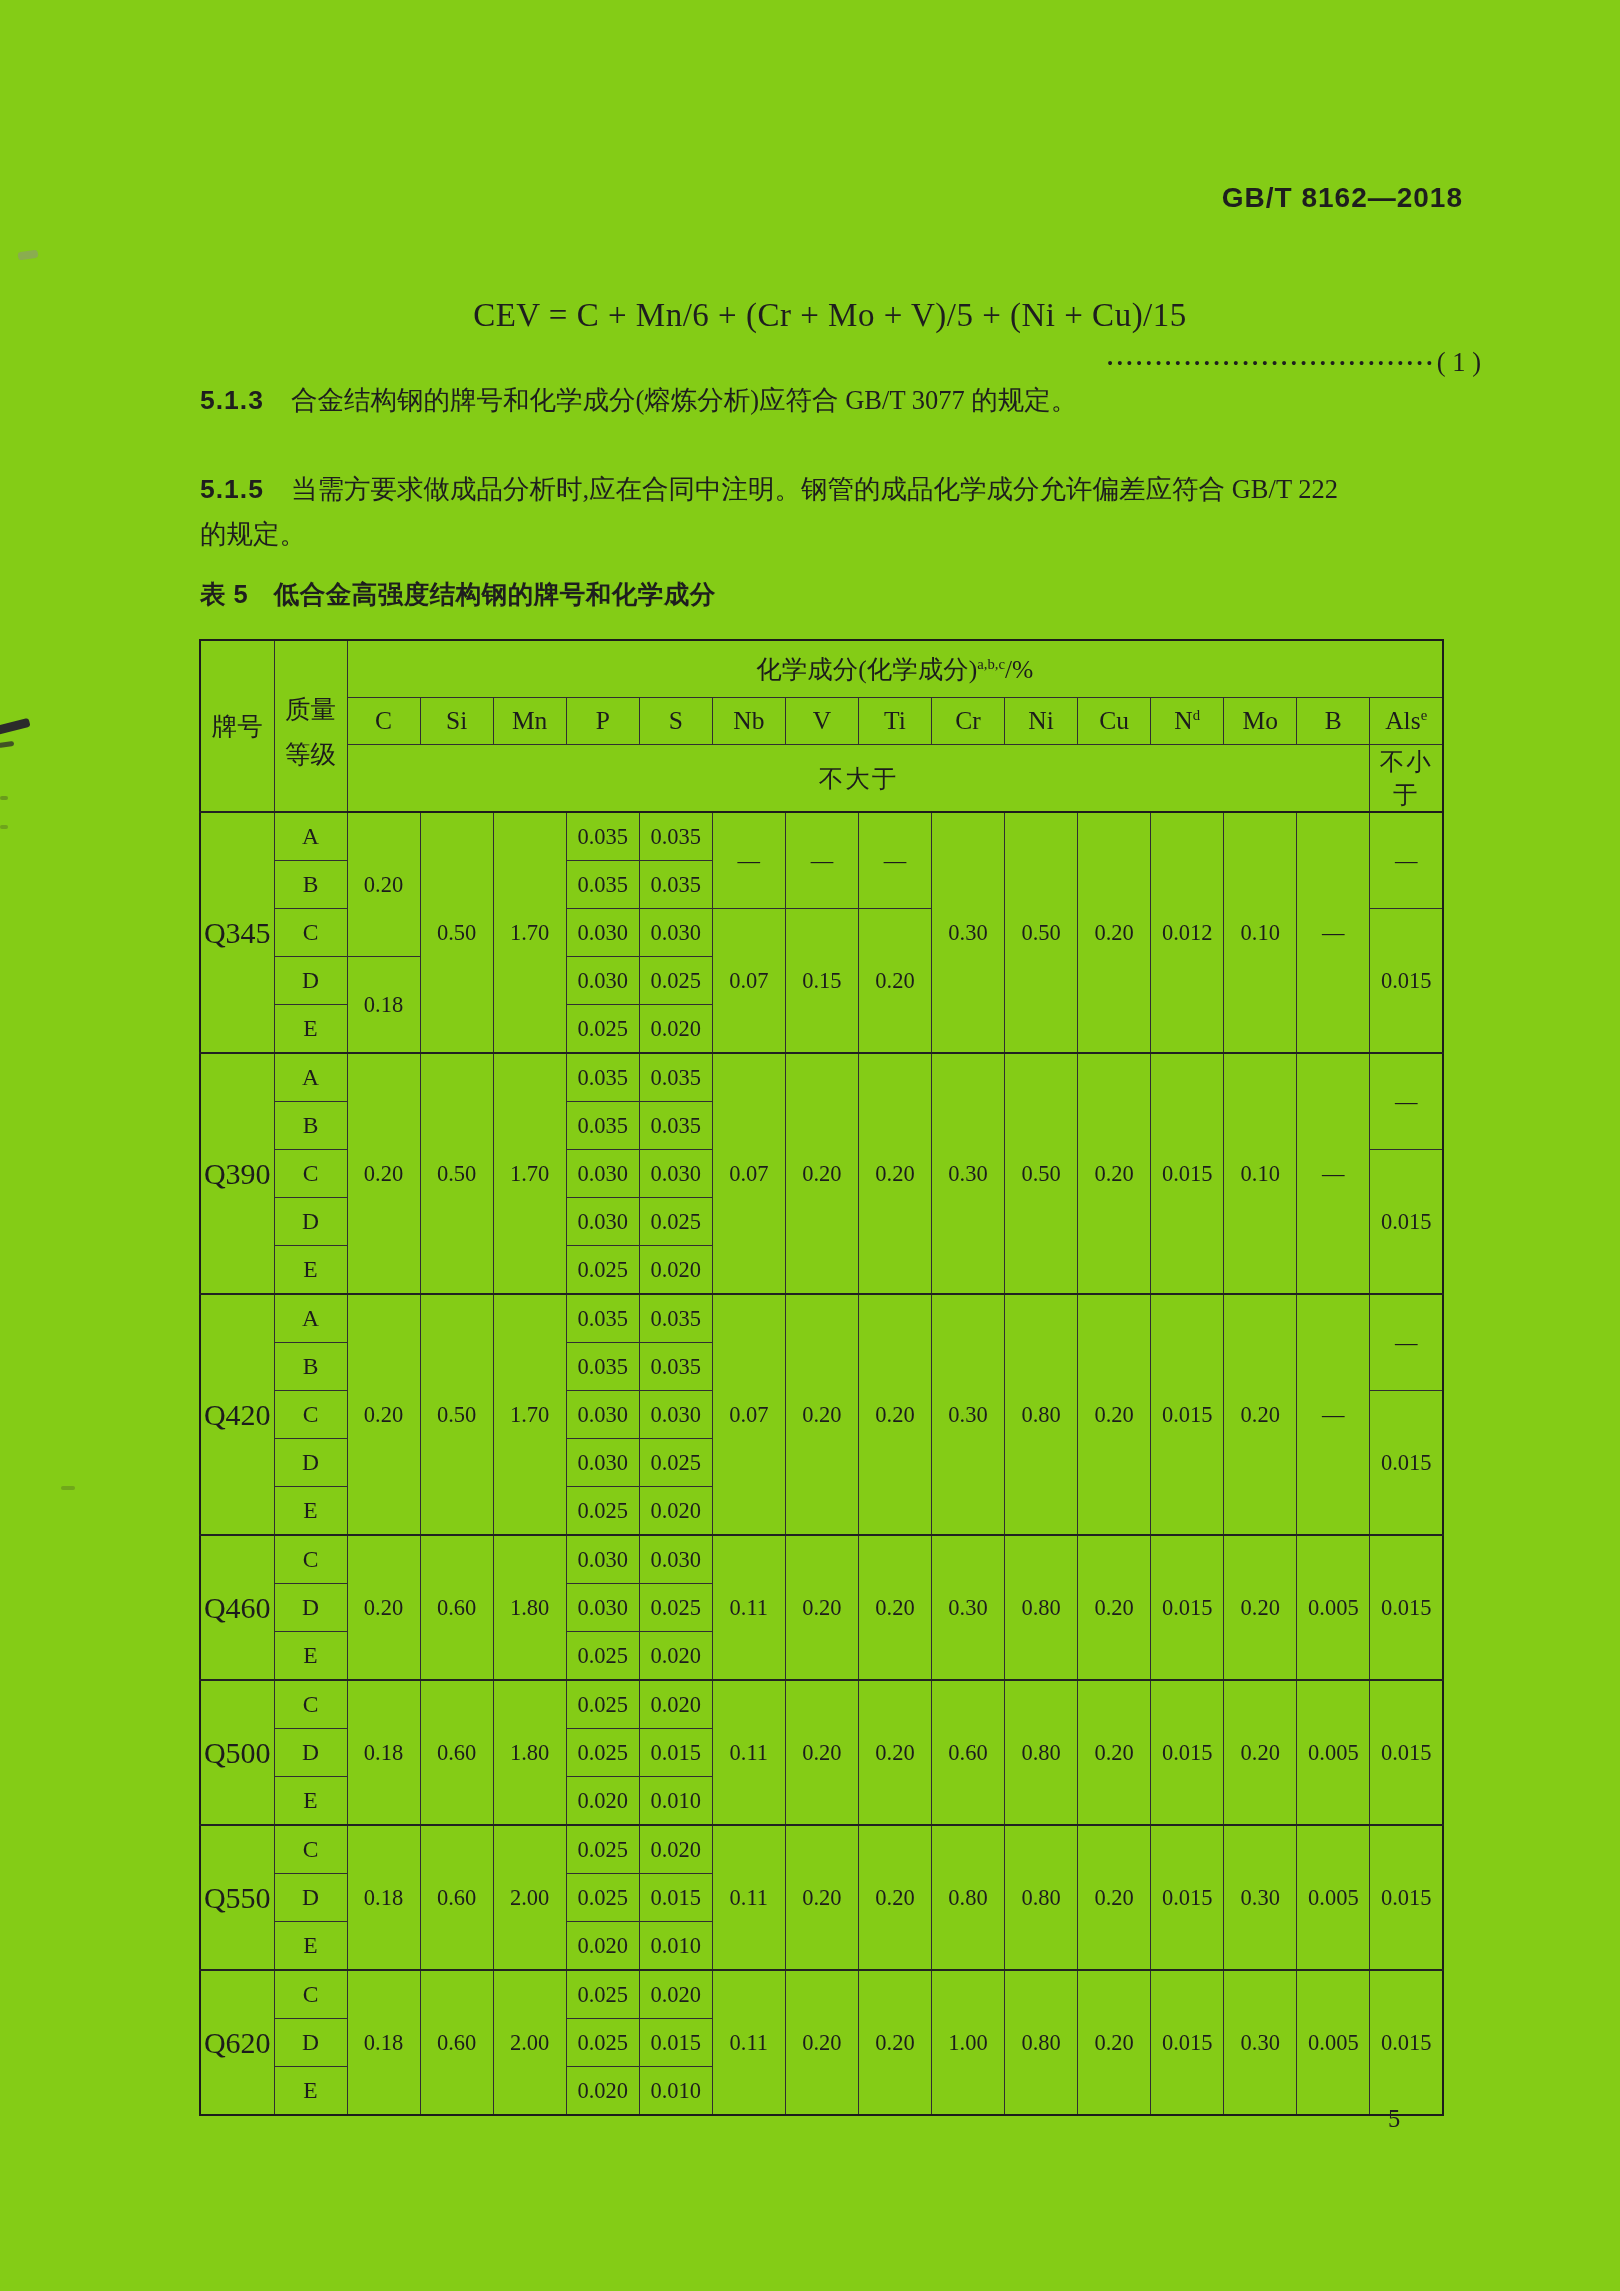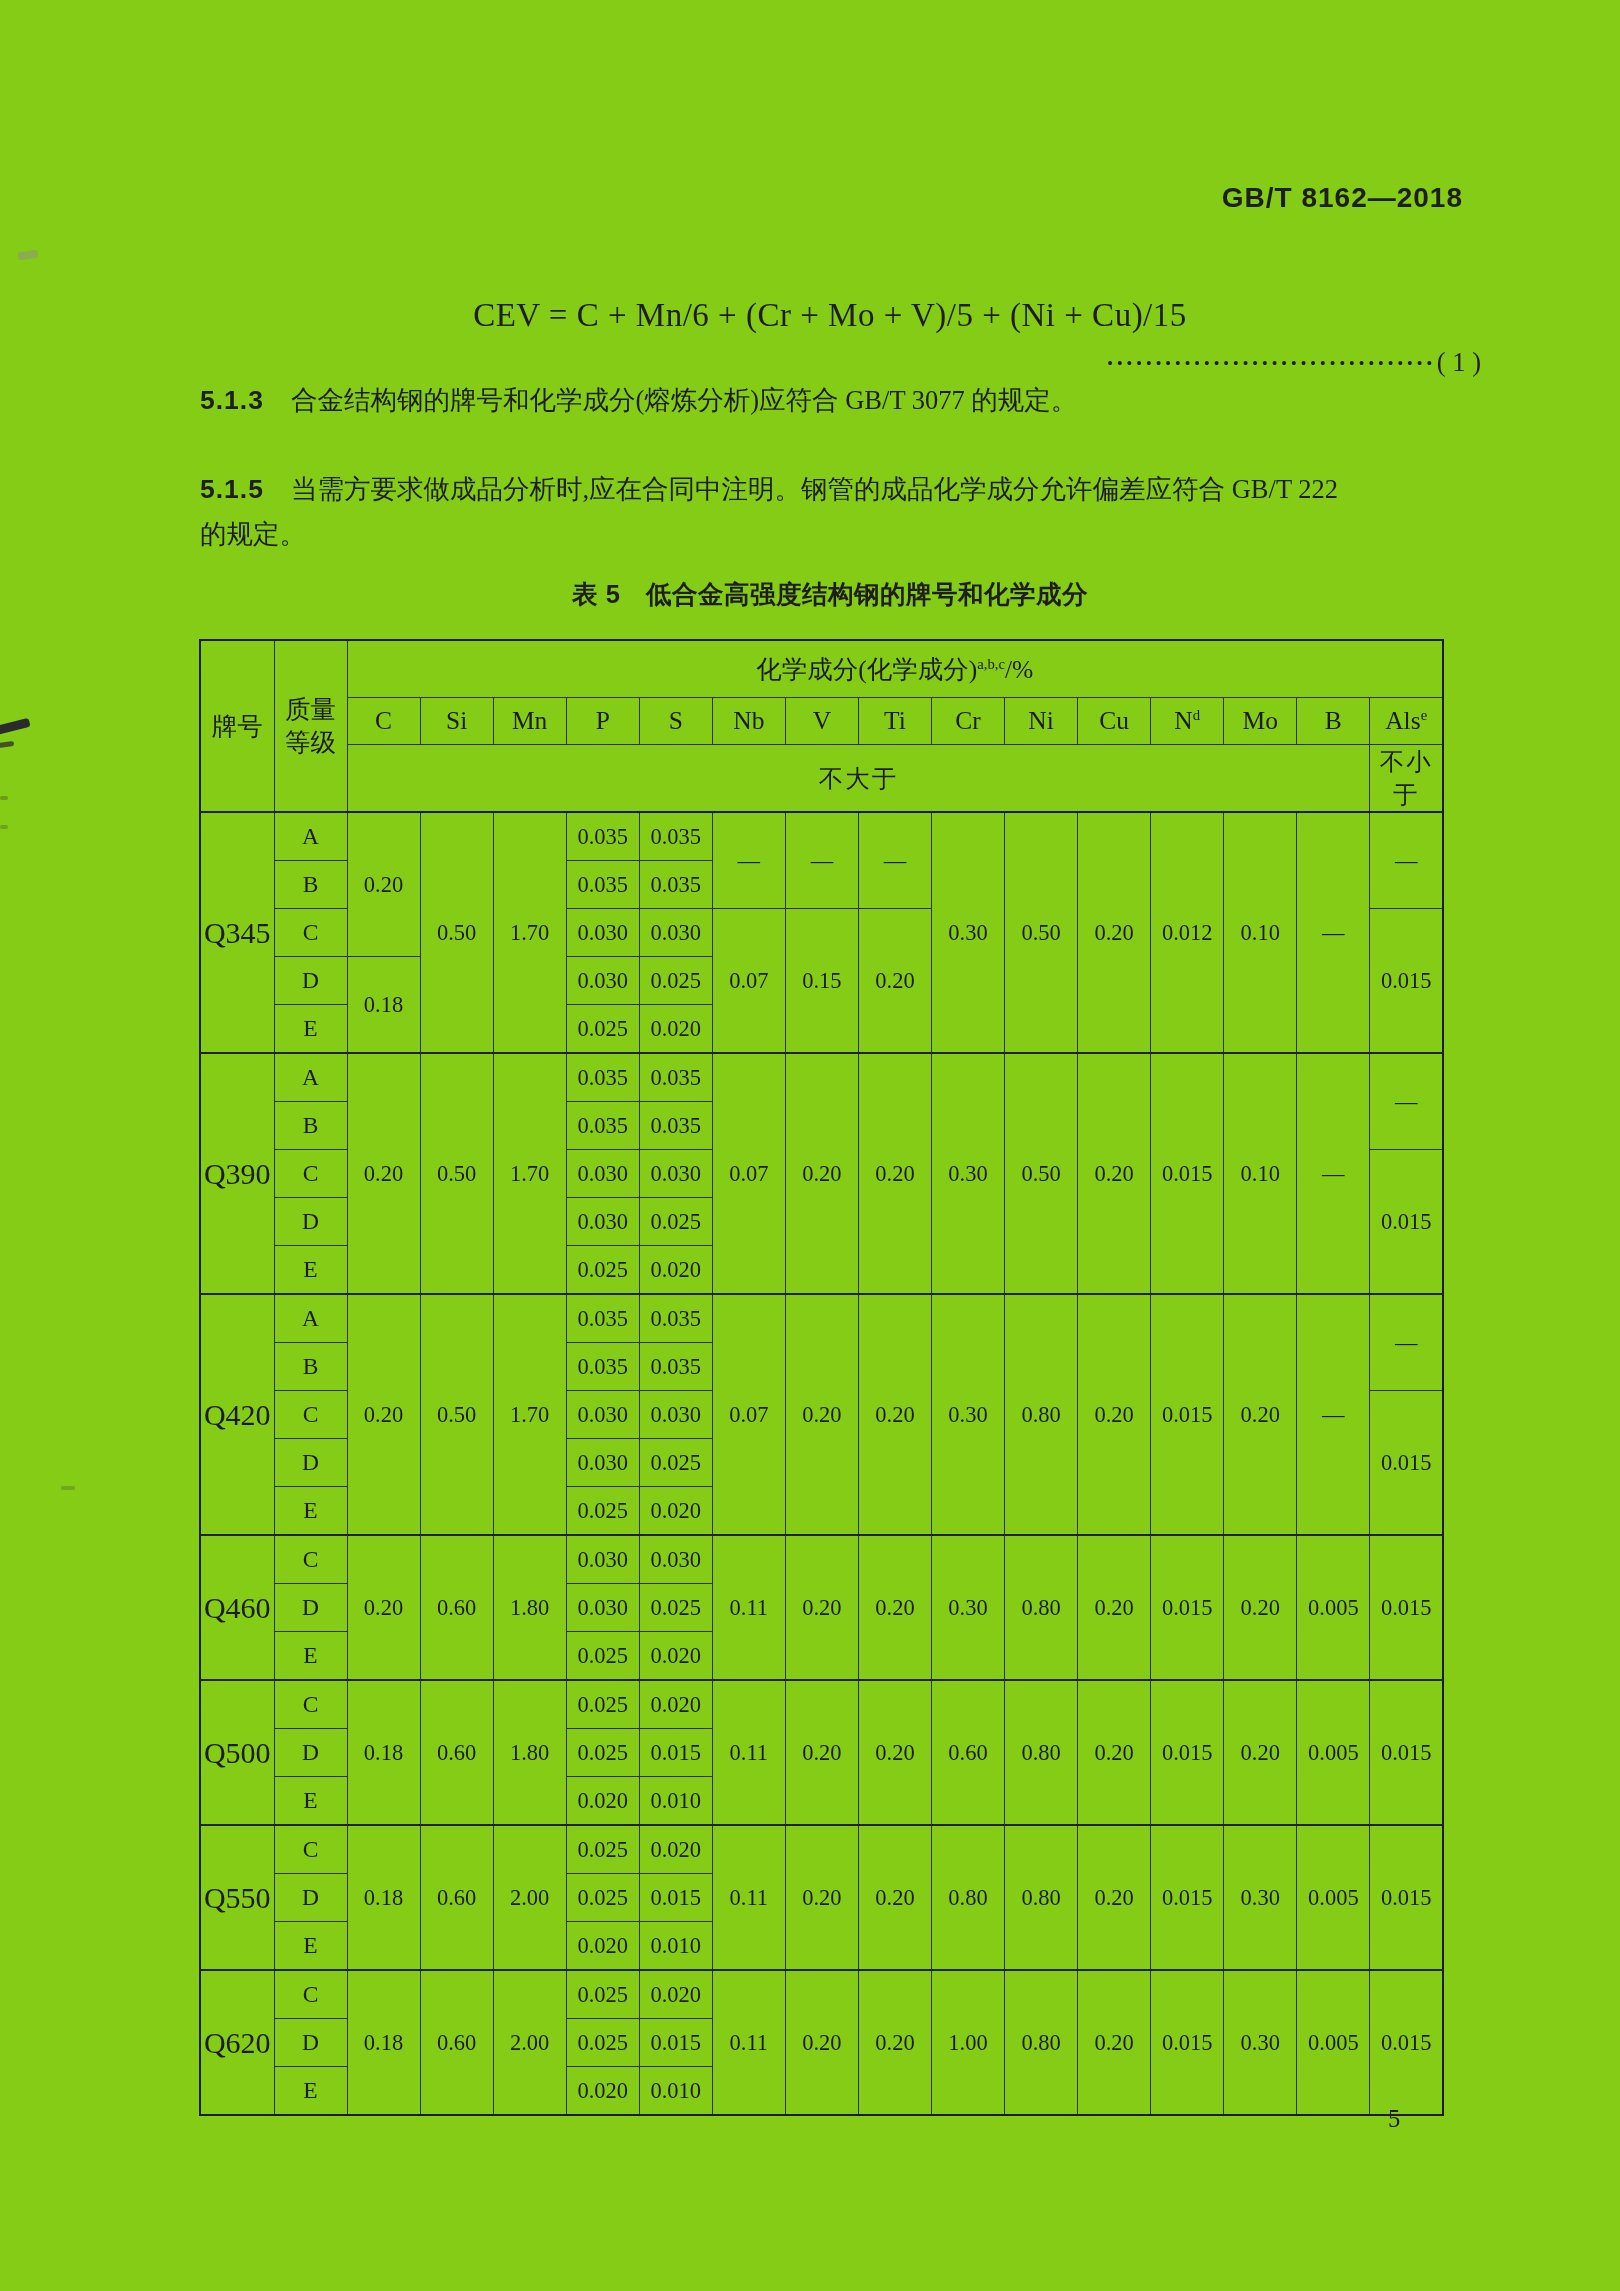--- a/index.html
+++ b/index.html
@@ -38,21 +38,21 @@
   }
   .clause{
     position:absolute;left:200px;width:1313px;font-size:26.5px;white-space:nowrap;
   }
   .cnum{
     font-family:"Liberation Sans","DejaVu Sans",sans-serif;
     font-weight:bold;letter-spacing:1px;margin-right:27px;
   }
   .c513{top:382px}.c514{top:426px}.c515{top:471px}.c515b{top:516px}
   .caption{
-    position:absolute;left:200px;top:577px;width:1260px;text-align:center;
+    position:absolute;left:200px;top:577px;width:1260px;
     font-family:"Liberation Sans","DejaVu Sans",sans-serif;
     font-weight:bold;font-size:25.5px;letter-spacing:0.5px;
   }
   .cap-label{margin-right:25.5px;}
   
   table.comp{
     position:absolute;left:199px;top:639px;width:1245px;
     border-collapse:collapse;table-layout:fixed;
     font-size:22.5px;color:#1c1c1c;
     border:2.9px solid #1c1c1c;
@@ -67,21 +67,21 @@
   col.c-mark{width:74px}
   col.c-gr{width:73px}
   tr.h1 th{height:56px;font-size:25.5px}
   tr.h2 th{height:46px;font-size:25.5px}
   tr.h3 th{height:44px;font-size:24.5px;border-bottom:2.9px solid #1c1c1c;letter-spacing:2px}
   tbody td{height:47px}
   tr.block-start td{border-top:2.5px solid #222}
   td.mark{font-size:30px}
   td.gr{font-size:23.5px}
   sup{font-size:14.7px;letter-spacing:0;}
-  .qline{display:block;line-height:1.3;}
+  .qline{display:block;line-height:1.3;margin-top:12px;}
   .pageno{position:absolute;left:1388px;top:2105px;font-size:24.5px;}
   
   .art{position:absolute;background:#2b2b2b;border-radius:2.9px;}
   .a1{left:17.6px;top:251px;width:19.6px;height:7.8px;background:#8f8d88;transform:rotate(-8deg);opacity:.5}
   .a2{left:-4.9px;top:722px;width:35px;height:8.8px;transform:rotate(-14deg)}
   .a3{left:-2px;top:742px;width:15.7px;height:4.9px;transform:rotate(-8deg);opacity:.75}
   .a4{left:0;top:796px;width:7.8px;height:3.9px;opacity:.3}
   .a5{left:0;top:825px;width:7.8px;height:3.9px;opacity:.25}
   .a6{left:61px;top:1486px;width:13.7px;height:3.9px;opacity:.22}
 </style>

